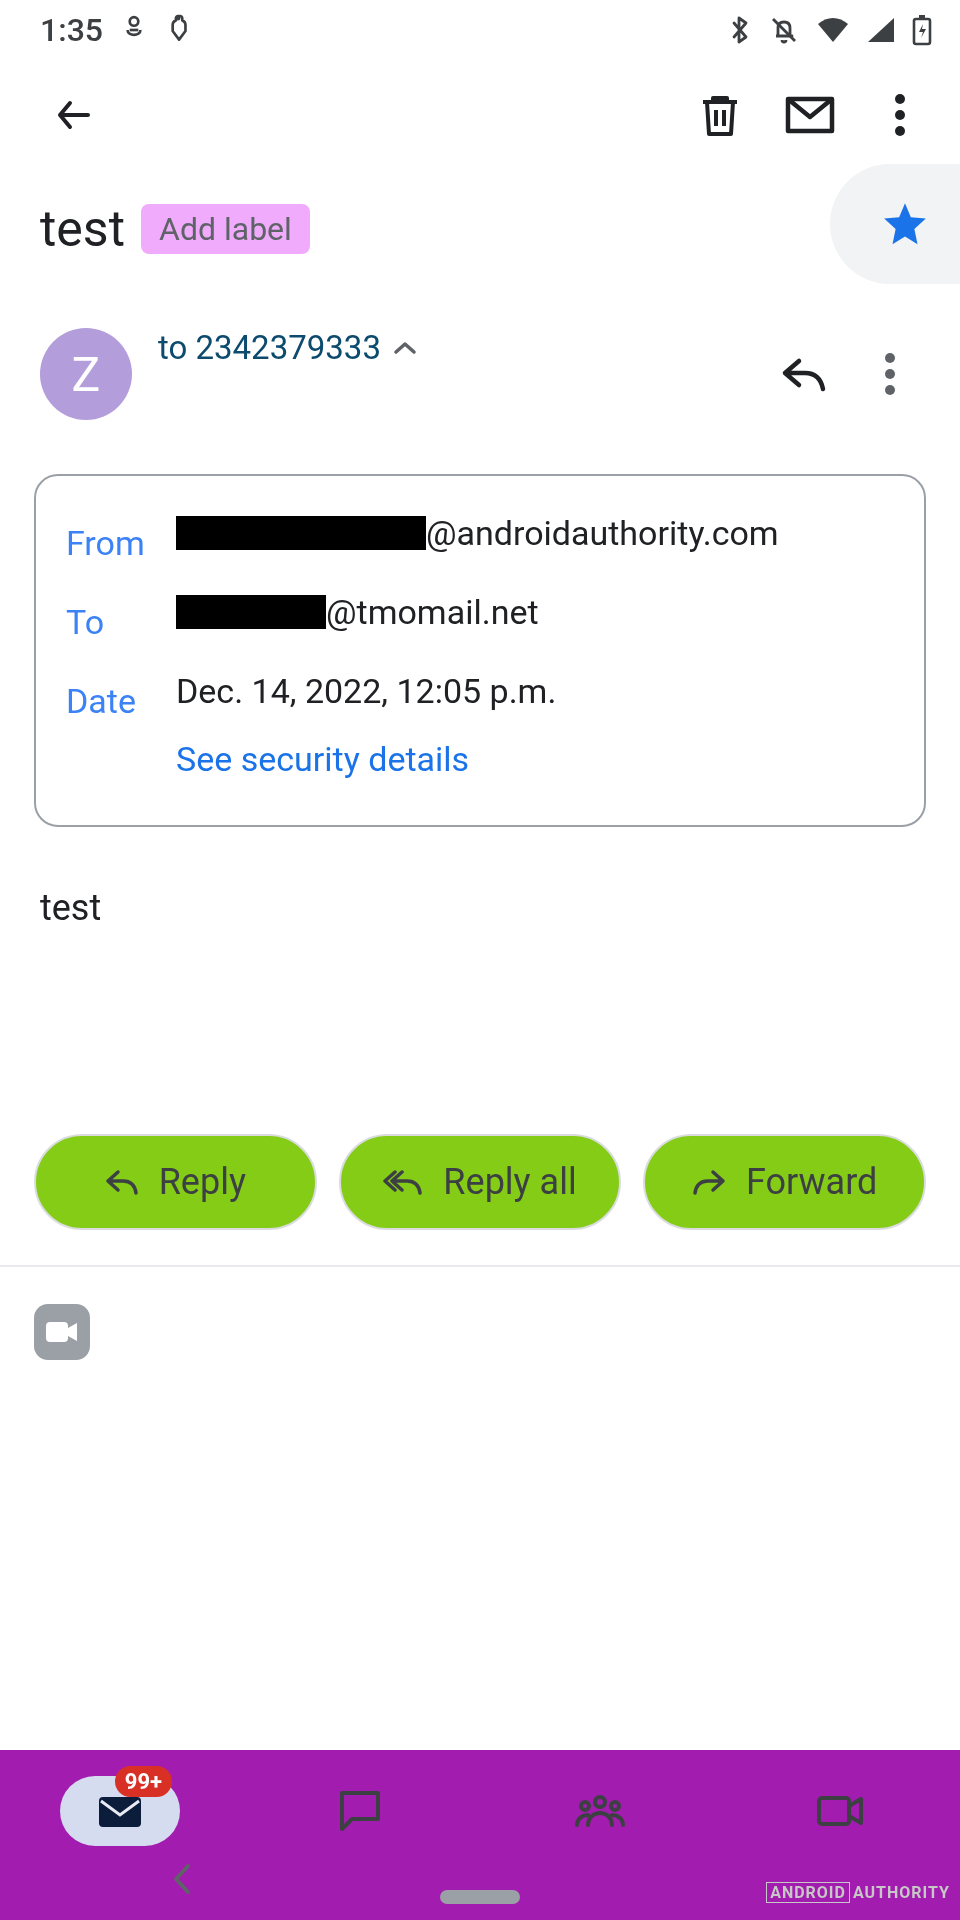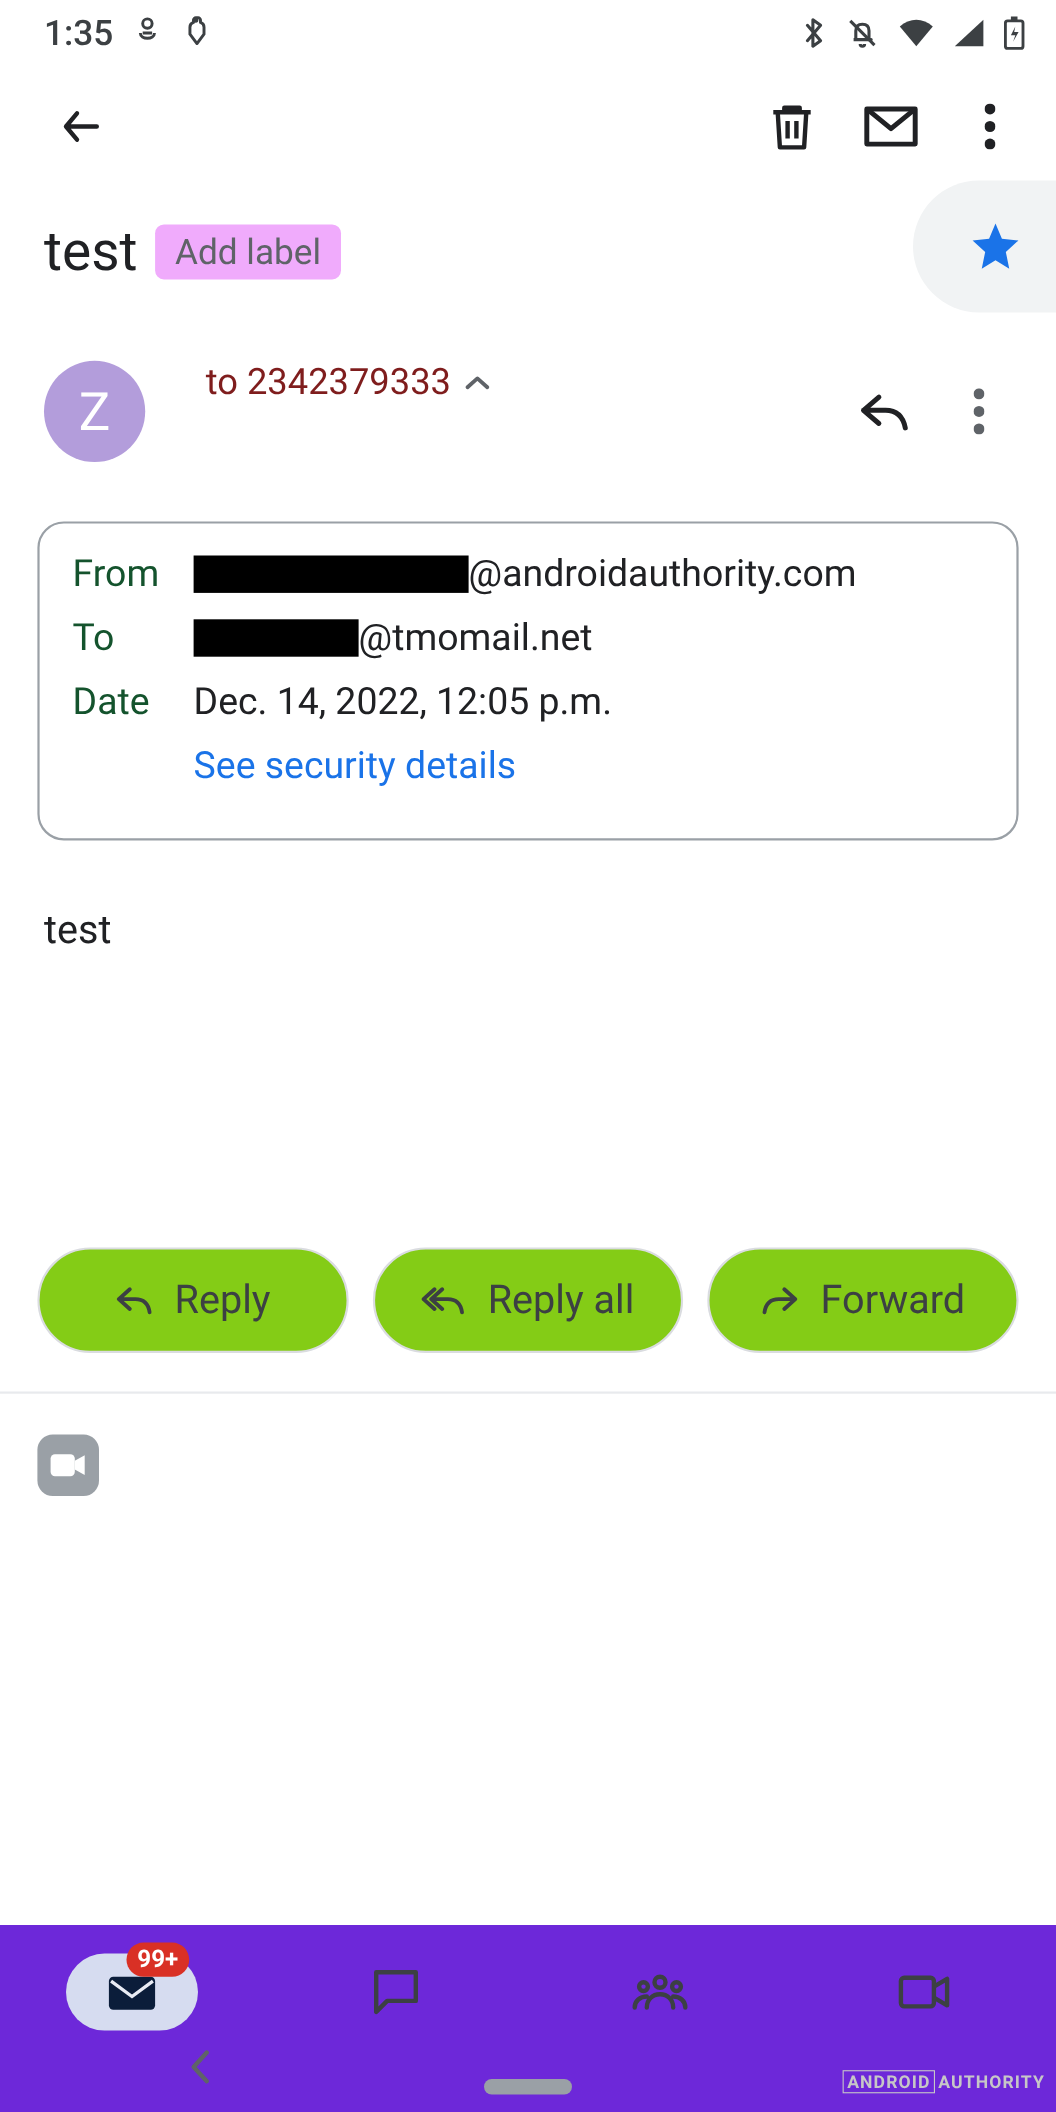--- a/index.html
+++ b/index.html
@@ -101,36 +101,35 @@
   .sender-meta { flex: 1; padding-top: 0; }
   .sender-line1 { display: flex; align-items: center; gap: 14px; margin-bottom: 6px; }
   .redact { background: #000; display: inline-block; }
   .redact.name { width: 130px; height: 28px; }
   .sender-time { font-size: 31px; color: #5f6368; }
   .sender-line2 {
     display: flex;
     align-items: center;
     gap: 12px;
     font-size: 33px;
-    color: #7f1d1d;
-    cursor: pointer;
-    margin-left: 29px;
+    color: #0c4a6e;
+    cursor: pointer;
   }
   .header-actions { display: flex; align-items: center; gap: 6px; padding-top: 6px; }
 
   
   .details-card {
     margin: 30px 34px 0 34px;
     border: 2px solid #9aa0a6;
     border-radius: 24px;
     padding: 26px 30px 46px 30px;
     font-size: 34px;
   }
   .details-row { display: flex; align-items: center; margin-bottom: 18px; }
-  .details-label { width: 110px; color: #14532d; flex-shrink: 0; }
+  .details-label { width: 110px; color: #3b82f6; flex-shrink: 0; margin-top: 21px; }
   .details-value { color: #202124; display: flex; align-items: center; flex-wrap: wrap; }
   .redact.from { width: 250px; height: 34px; }
   .redact.to { width: 150px; height: 34px; }
   .security-link { color: #1a73e8; cursor: pointer; margin-left: 110px; margin-top: 12px; font-size: 34px; }
 
   
   .email-body {
     padding: 60px 40px 200px 40px;
     font-size: 36px;
   }
@@ -182,21 +181,21 @@
     align-items: center;
     justify-content: center;
     cursor: pointer;
   }
 
   
   .bottom-nav {
     position: absolute;
     left: 0; right: 0; bottom: 0;
     height: 170px;
-    background: #6d28d9;
+    background: #a21caf;
     display: flex;
     align-items: flex-start;
     justify-content: space-around;
     padding-top: 26px;
   }
   .nav-item {
     width: 120px;
     height: 70px;
     display: flex;
     align-items: center;

